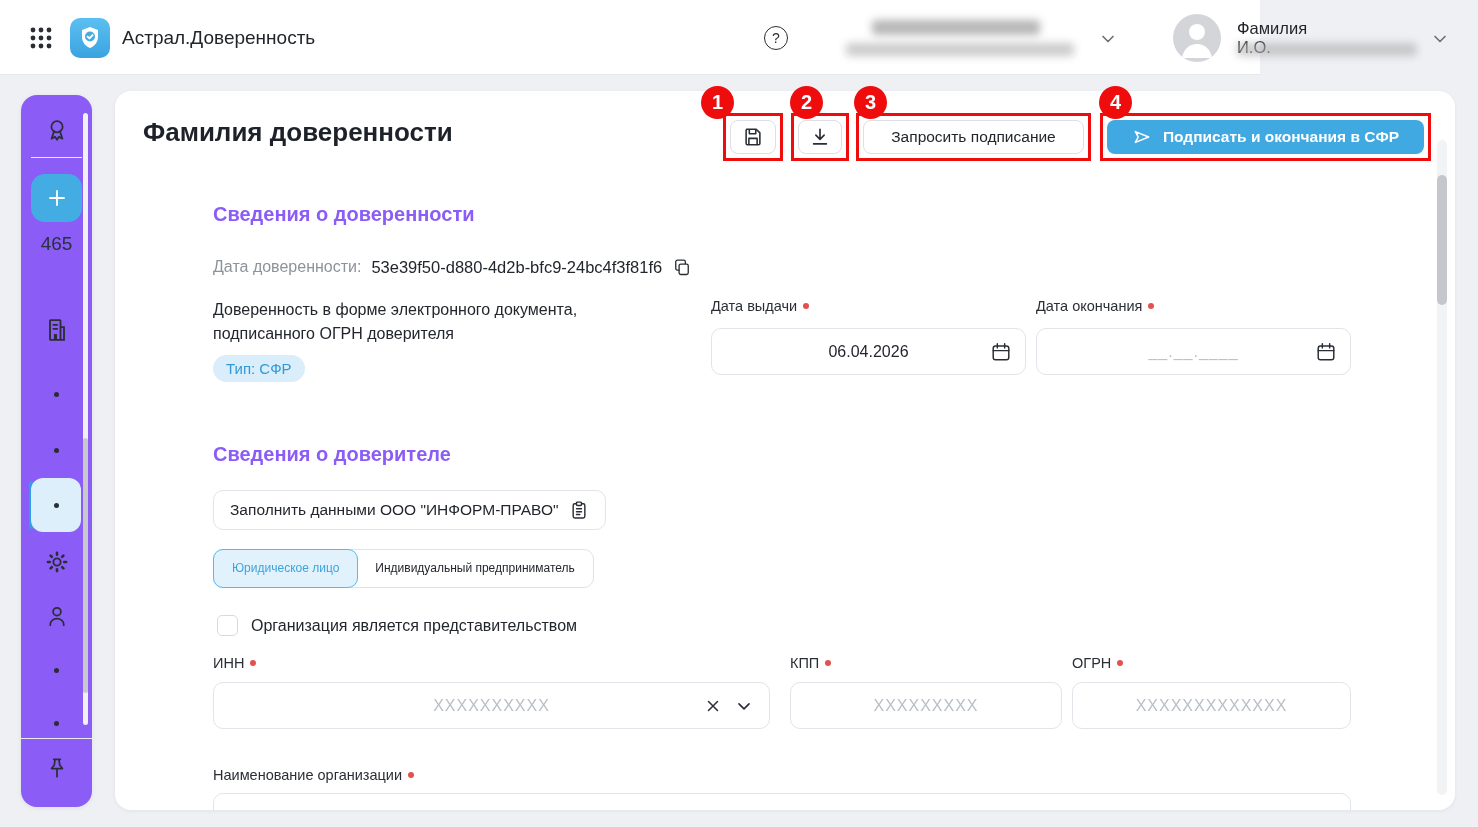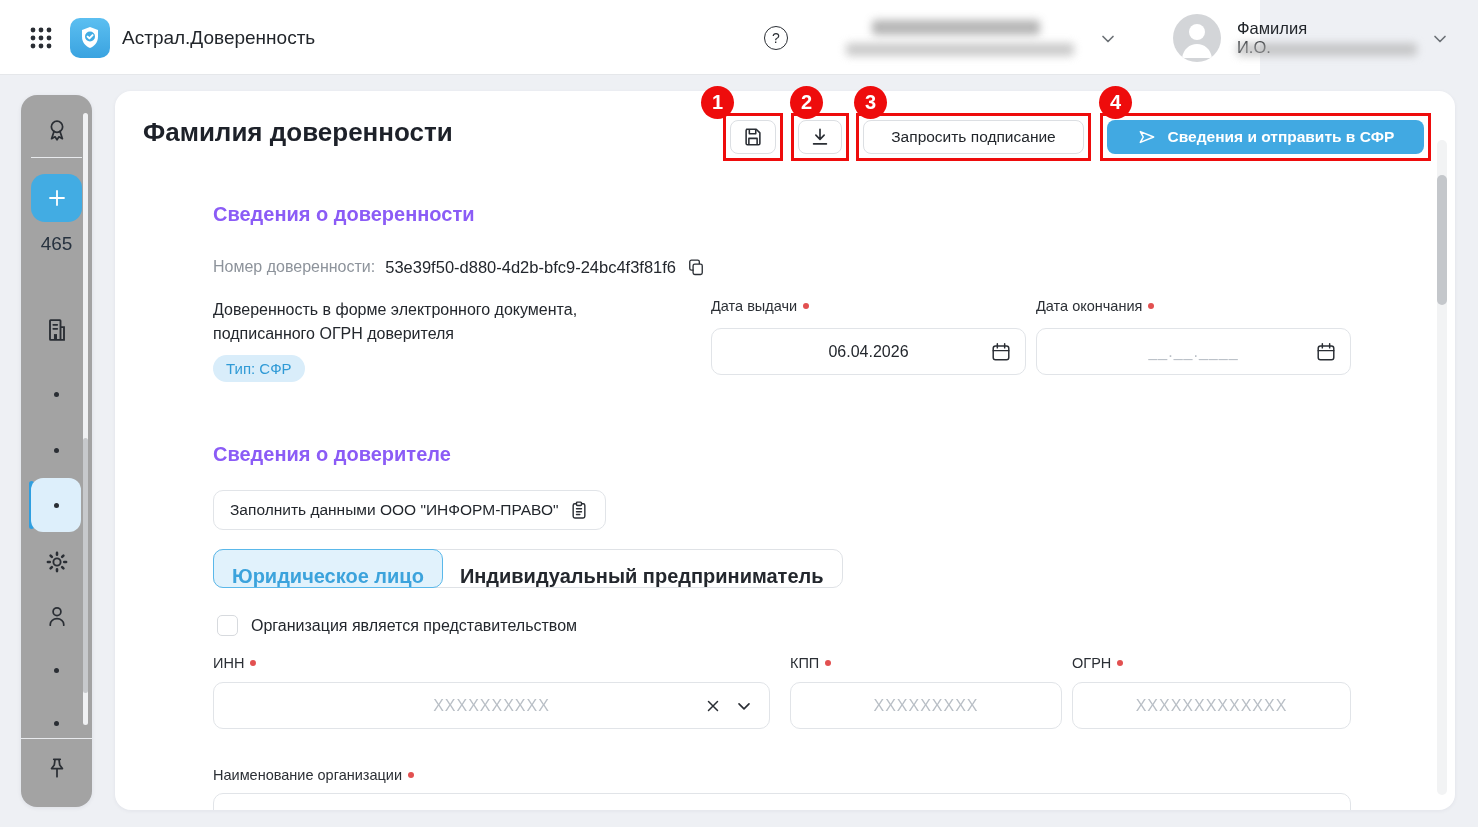--- a/index.html
+++ b/index.html
@@ -25,21 +25,21 @@
   .blurbar { position:absolute; border-radius:4px; filter:blur(4px); }
   .org-blur-1 { left:872px; top:20px; width:168px; height:15px; background:#9d9d9d; opacity:.75; }
   .org-blur-2 { left:846px; top:43px; width:228px; height:13px; background:#b5b5b5; opacity:.7; }
   .email-blur { left:1237px; top:43px; width:180px; height:13px; background:#b5b5b5; opacity:.7; }
   .chev { width:20px; height:20px; }
   .avatar { position:absolute; left:1173px; top:14px; width:48px; height:48px; border-radius:50%;
             background:#d3d5d8; overflow:hidden; }
   .user-name { position:absolute; left:1237px; top:19px; font-size:16.5px; color:#22262b; }
 
   
-  .sidebar { position:absolute; left:21px; top:95px; width:71px; height:712px; background:#a3a3a3;
+  .sidebar { position:absolute; left:21px; top:95px; width:71px; height:712px; background:#8b5cf6;
              border-radius:16px; box-shadow:0 1px 4px rgba(30,40,60,.08); }
   .sb-center { position:absolute; left:0; width:71px; display:flex; justify-content:center; }
   .sb-divider { position:absolute; left:10px; width:51px; height:1px; background:#e8eaed; }
   .sb-plus { position:absolute; left:10px; top:79px; width:51px; height:48px; border-radius:14px;
              background:#42ace3; color:#fff; font-size:26px; font-weight:400;
              display:flex; align-items:center; justify-content:center; cursor:pointer; }
   .sb-count { position:absolute; left:0; top:138px; width:71px; text-align:center;
               font-size:19px; color:#27323f; }
   .sb-dot { width:5px; height:5px; border-radius:50%; background:#2a2e34; cursor:pointer; }
   .sb-active { position:absolute; left:10px; top:383px; width:50px; height:54px; border-radius:12px;
@@ -74,22 +74,22 @@
   .txt-input { width:100%; height:100%; border:1px solid #e1e4e8; border-radius:10px; background:#fff;
                font-family:"Liberation Sans",sans-serif; font-size:16px; color:#23272d; padding:0 18px; outline:none;text-align:center; }
   .txt-input::placeholder { color:#b9bfc6; letter-spacing:1px; }
   .input-icon { position:absolute; top:50%; transform:translateY(-50%); cursor:pointer; }
 
   .fill-btn { position:absolute; left:98px; top:399px; height:40px; padding:0 16px; border-radius:10px;
               background:#fff; border:1px solid #e1e4e8; display:flex; align-items:center; gap:10px;
               font-size:15.5px; color:#23272d; cursor:pointer; }
   .tabs { position:absolute; left:98px; top:458px; height:39px; display:flex; border:1px solid #dfe2e6;
           border-radius:10px; background:#fff; }
-  .tab { height:37px; line-height:37px; padding:8px 18px; font-size:20px; color:#23272d;
-         cursor:pointer; white-space:nowrap;font-weight:bold; }
+  .tab { height:37px; line-height:37px; padding:0 18px; font-size:12px; color:#23272d;
+         cursor:pointer; white-space:nowrap; }
   .tab.active { margin:-1px; height:39px; line-height:37px; border:1px solid #5ab8ea; border-radius:10px;
                 background:#e1f2fc; color:#3ca3dc; }
   .chk-row { position:absolute; left:102px; top:524px; display:flex; align-items:center; gap:13px; }
   .checkbox { width:21px; height:21px; border:1.5px solid #d7dade; border-radius:5px; background:#fff; cursor:pointer; }
   .chk-label { font-size:16px; color:#23272d; }
 
   .main-scroll-track { position:absolute; left:1322px; top:49px; width:10px; height:655px;
                        background:#f2f3f4; border-radius:5px; }
   .main-scroll-thumb { position:absolute; left:1322px; top:84px; width:10px; height:130px;
                        background:#c4c7cb; border-radius:5px; }
@@ -223,21 +223,21 @@
   <div class="sb-scroll-track"></div>
   <div class="sb-scroll-thumb"></div>
 </div>
 
 <div class="card">
   <div class="page-title">Фамилия доверенности</div>
 
   <div class="sec-heading" style="left:98px; top:112px;">Сведения о доверенности</div>
 
   <div class="num-row">
-    <span class="num-label">Номер доверенности:</span>
+    <span class="num-label">Дата доверенности:</span>
     <span class="num-value">53e39f50-d880-4d2b-bfc9-24bc4f3f81f6</span>
     <svg class="copy-btn" viewBox="0 0 24 24">
       <rect x="8.5" y="8.5" width="11" height="12.5" rx="2" fill="none" stroke="#2a2e34" stroke-width="1.6"></rect>
       <path d="M15.5 8.5V5.8a2 2 0 0 0-2-2H6a2 2 0 0 0-2 2v8a2 2 0 0 0 2 2h2.5" fill="none" stroke="#2a2e34" stroke-width="1.6" transform="translate(0.5,0)"></path>
     </svg>
   </div>
 
   <div class="desc">
     <div>Доверенность в форме электронного документа,</div>
     <div>подписанного ОГРН доверителя</div>
@@ -347,16 +347,16 @@
 <div class="anno-rect" style="left:856px; top:113px; width:235px; height:48px;">
   <div class="btn-outline" style="left:4px; top:4px; right:4px; bottom:4px;">Запросить подписание</div>
 </div>
 <div class="anno-circle" style="left:854px; top:86px;">3</div>
 
 <div class="anno-rect" style="left:1100px; top:113px; width:331px; height:48px;">
   <div class="btn-primary" style="left:4px; top:4px; right:4px; bottom:4px;">
     <svg width="20" height="20" viewBox="0 0 24 24">
       <path d="M4 5.5L20 12L4 18.5L7.5 12z" fill="none" stroke="#ffffff" stroke-width="1.8" stroke-linecap="round" stroke-linejoin="round"></path>
     </svg>
-    <span>Сведения и отправить в СФР</span>
+    <span>Подписать и окончания в СФР</span>
   </div>
 </div>
 <div class="anno-circle" style="left:1099px; top:86px;">4</div>
 
 </body></html>

